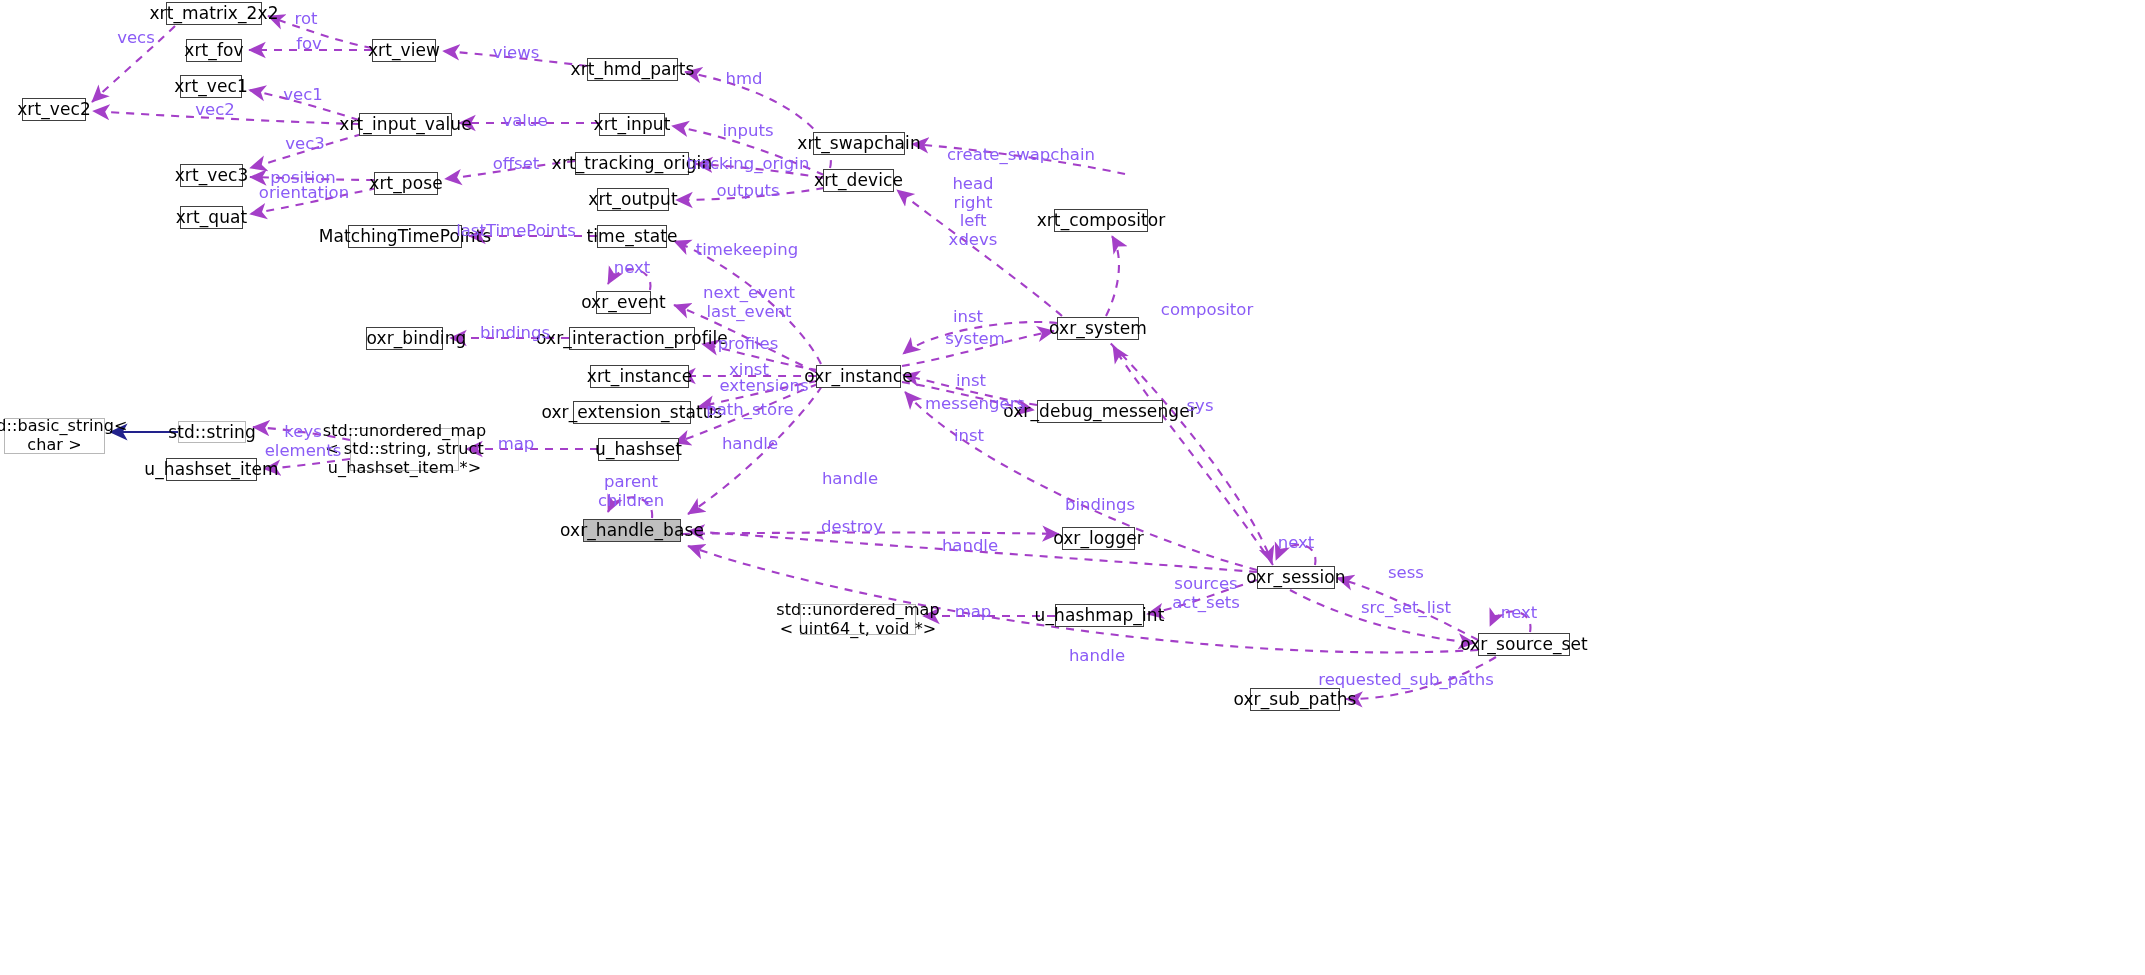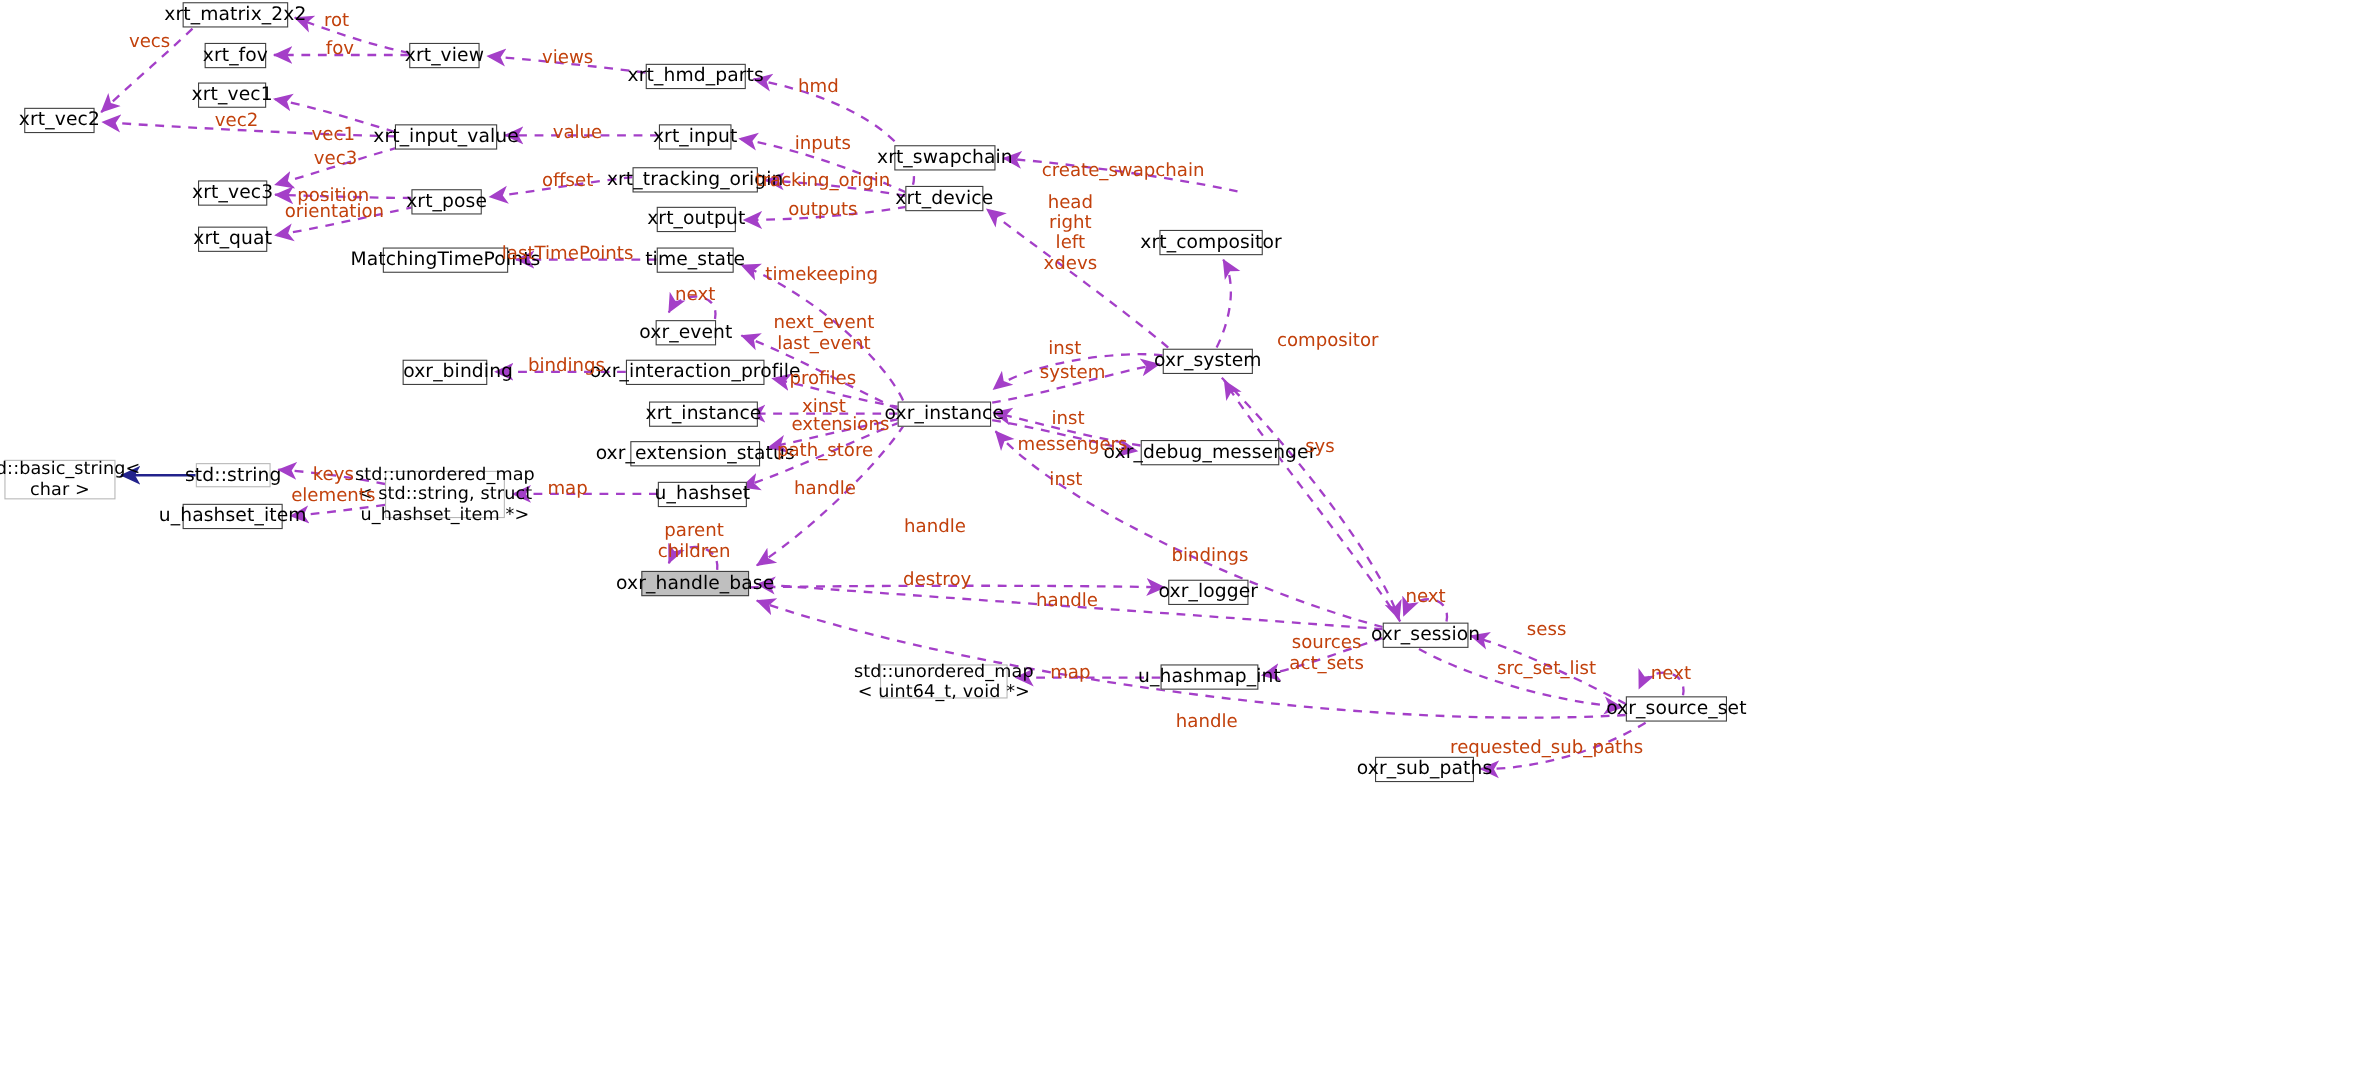--- a/index.html
+++ b/index.html
@@ -47,21 +47,21 @@
   }
   .node.multi {
     white-space: pre-line;
     font-size: 16px;
     line-height: 1.16;
   }
   .edge-label {
     position: absolute;
     font-family: "DejaVu Sans", "Liberation Sans", sans-serif;
     font-size: 16.5px;
-    color: #c2410c;
+    color: #8b5cf6;
     white-space: pre-line;
     line-height: 1.13;
     text-align: center;
     transform: translate(-50%, -50%);
     pointer-events: none;
   }
 </style>
 </head>
 <body>
 
@@ -222,21 +222,21 @@
 &lt; uint64_t, void *&gt;</div>
   <div class="node" style="left:1055px;top:604px;width:89px;height:23px;">u_hashmap_int</div>
   <div class="node" style="left:1478px;top:633px;width:92px;height:23px;">oxr_source_set</div>
   <div class="node" style="left:1250px;top:688px;width:90px;height:23px;">oxr_sub_paths</div>
 
   <div class="edge-label" style="left:306px;top:19px;">rot</div>
   <div class="edge-label" style="left:136px;top:38px;">vecs</div>
   <div class="edge-label" style="left:309px;top:44px;">fov</div>
   <div class="edge-label" style="left:516px;top:53px;">views</div>
   <div class="edge-label" style="left:744px;top:79px;">hmd</div>
-  <div class="edge-label" style="left:303px;top:95px;margin-top:28px;">vec1</div>
+  <div class="edge-label" style="left:303px;top:95px;">vec1</div>
   <div class="edge-label" style="left:215px;top:110px;">vec2</div>
   <div class="edge-label" style="left:525px;top:121px;">value</div>
   <div class="edge-label" style="left:748px;top:131px;">inputs</div>
   <div class="edge-label" style="left:973px;top:155px;margin-left:48px;">create_swapchain</div>
   <div class="edge-label" style="left:305px;top:144px;">vec3</div>
   <div class="edge-label" style="left:516px;top:164px;">offset</div>
   <div class="edge-label" style="left:748px;top:164px;">tracking_origin</div>
   <div class="edge-label" style="left:303px;top:178px;">position</div>
   <div class="edge-label" style="left:304px;top:193px;">orientation</div>
   <div class="edge-label" style="left:748px;top:191px;">outputs</div>

